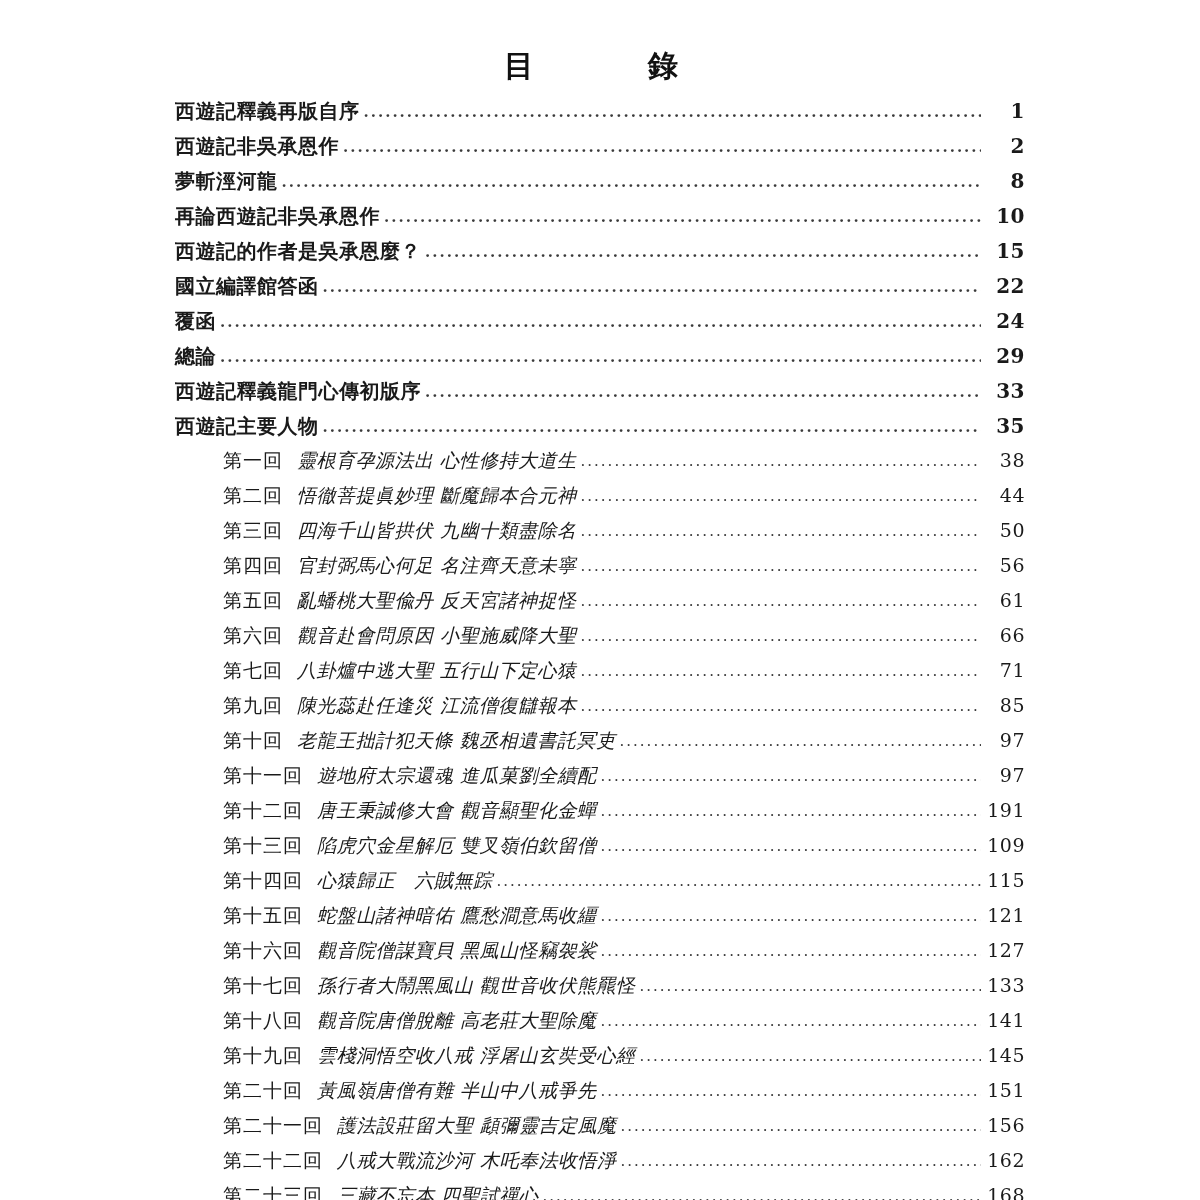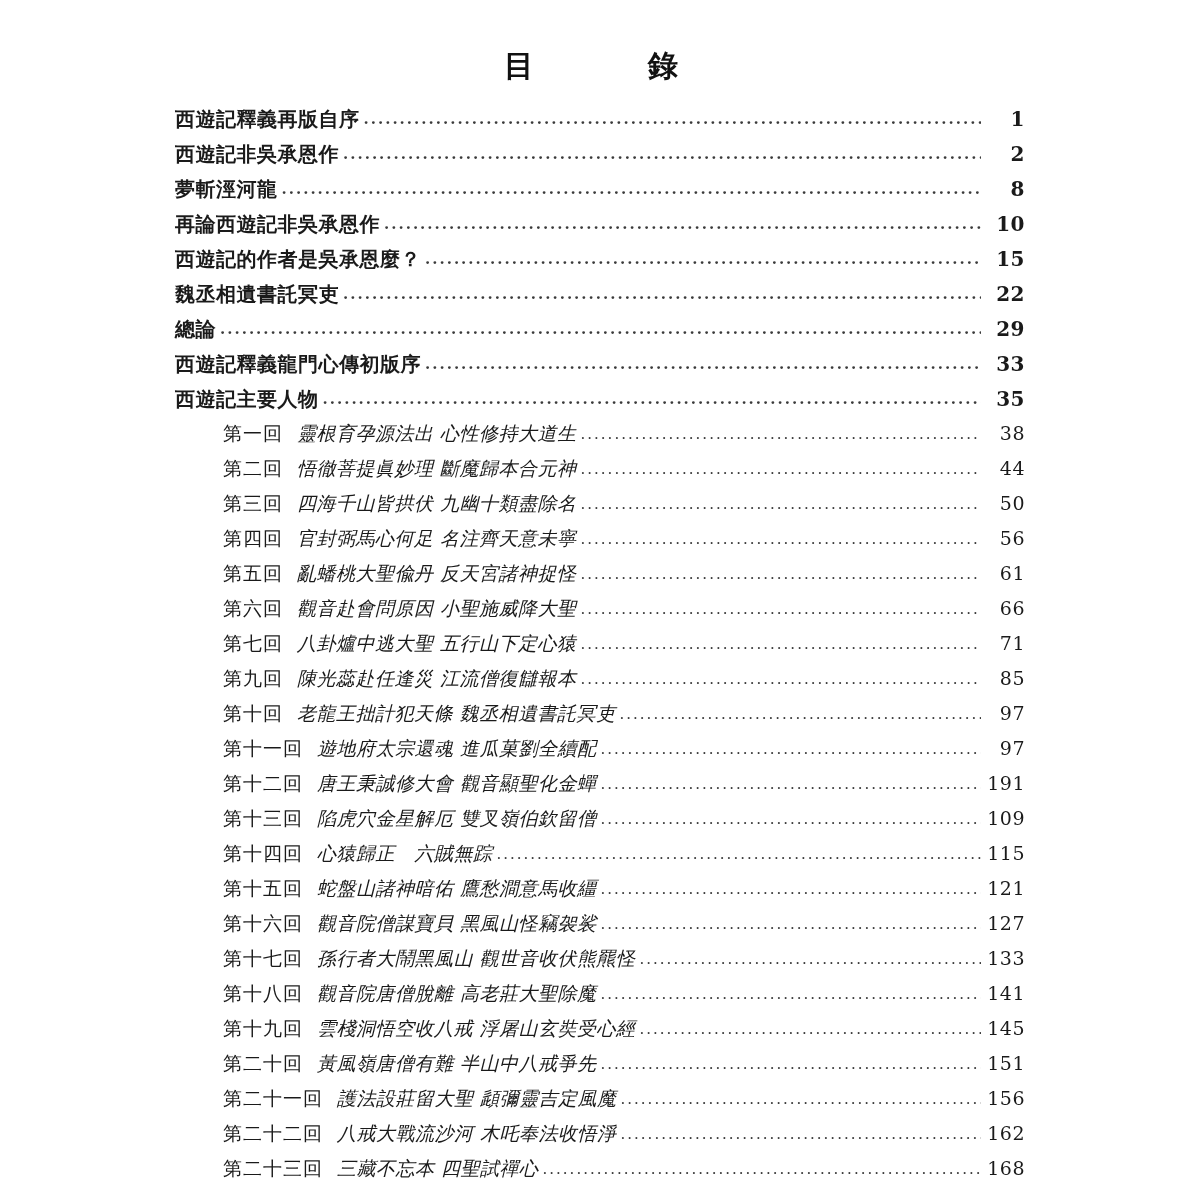--- a/index.html
+++ b/index.html
@@ -29,21 +29,21 @@
     letter-spacing: 18px;
     padding-top: 2px;
     padding-bottom: 14px;
     color: #111;
   }
   .toc {
     display: block;
   }
   .toc-row {
     display: flex;
-    align-items: center;
+    align-items: flex-start;
     font-size: 19px;
     line-height: 1;
     height: 35px;
     white-space: nowrap;
   }
   .toc-row.front {
     font-weight: bold;
     font-size: 20px;
   }
   .toc-row.chapter {
@@ -127,23 +127,28 @@
       <span class="label">再論西遊記非吳承恩作</span>
       <span class="leader"></span>
       <span class="page-no">10</span>
     </div>
     <div class="toc-row front">
       <span class="label">西遊記的作者是吳承恩麼？</span>
       <span class="leader"></span>
       <span class="page-no">15</span>
     </div>
     <div class="toc-row front">
-      <span class="label">魏丞相遺書託冥吏</span>
+      <span class="label">國立編譯館答函</span>
       <span class="leader"></span>
       <span class="page-no">22</span>
+    </div>
+    <div class="toc-row front">
+      <span class="label">覆函</span>
+      <span class="leader"></span>
+      <span class="page-no">24</span>
     </div>
     <div class="toc-row front">
       <span class="label">總論</span>
       <span class="leader"></span>
       <span class="page-no">29</span>
     </div>
     <div class="toc-row front">
       <span class="label">西遊記釋義龍門心傳初版序</span>
       <span class="leader"></span>
       <span class="page-no">33</span>

